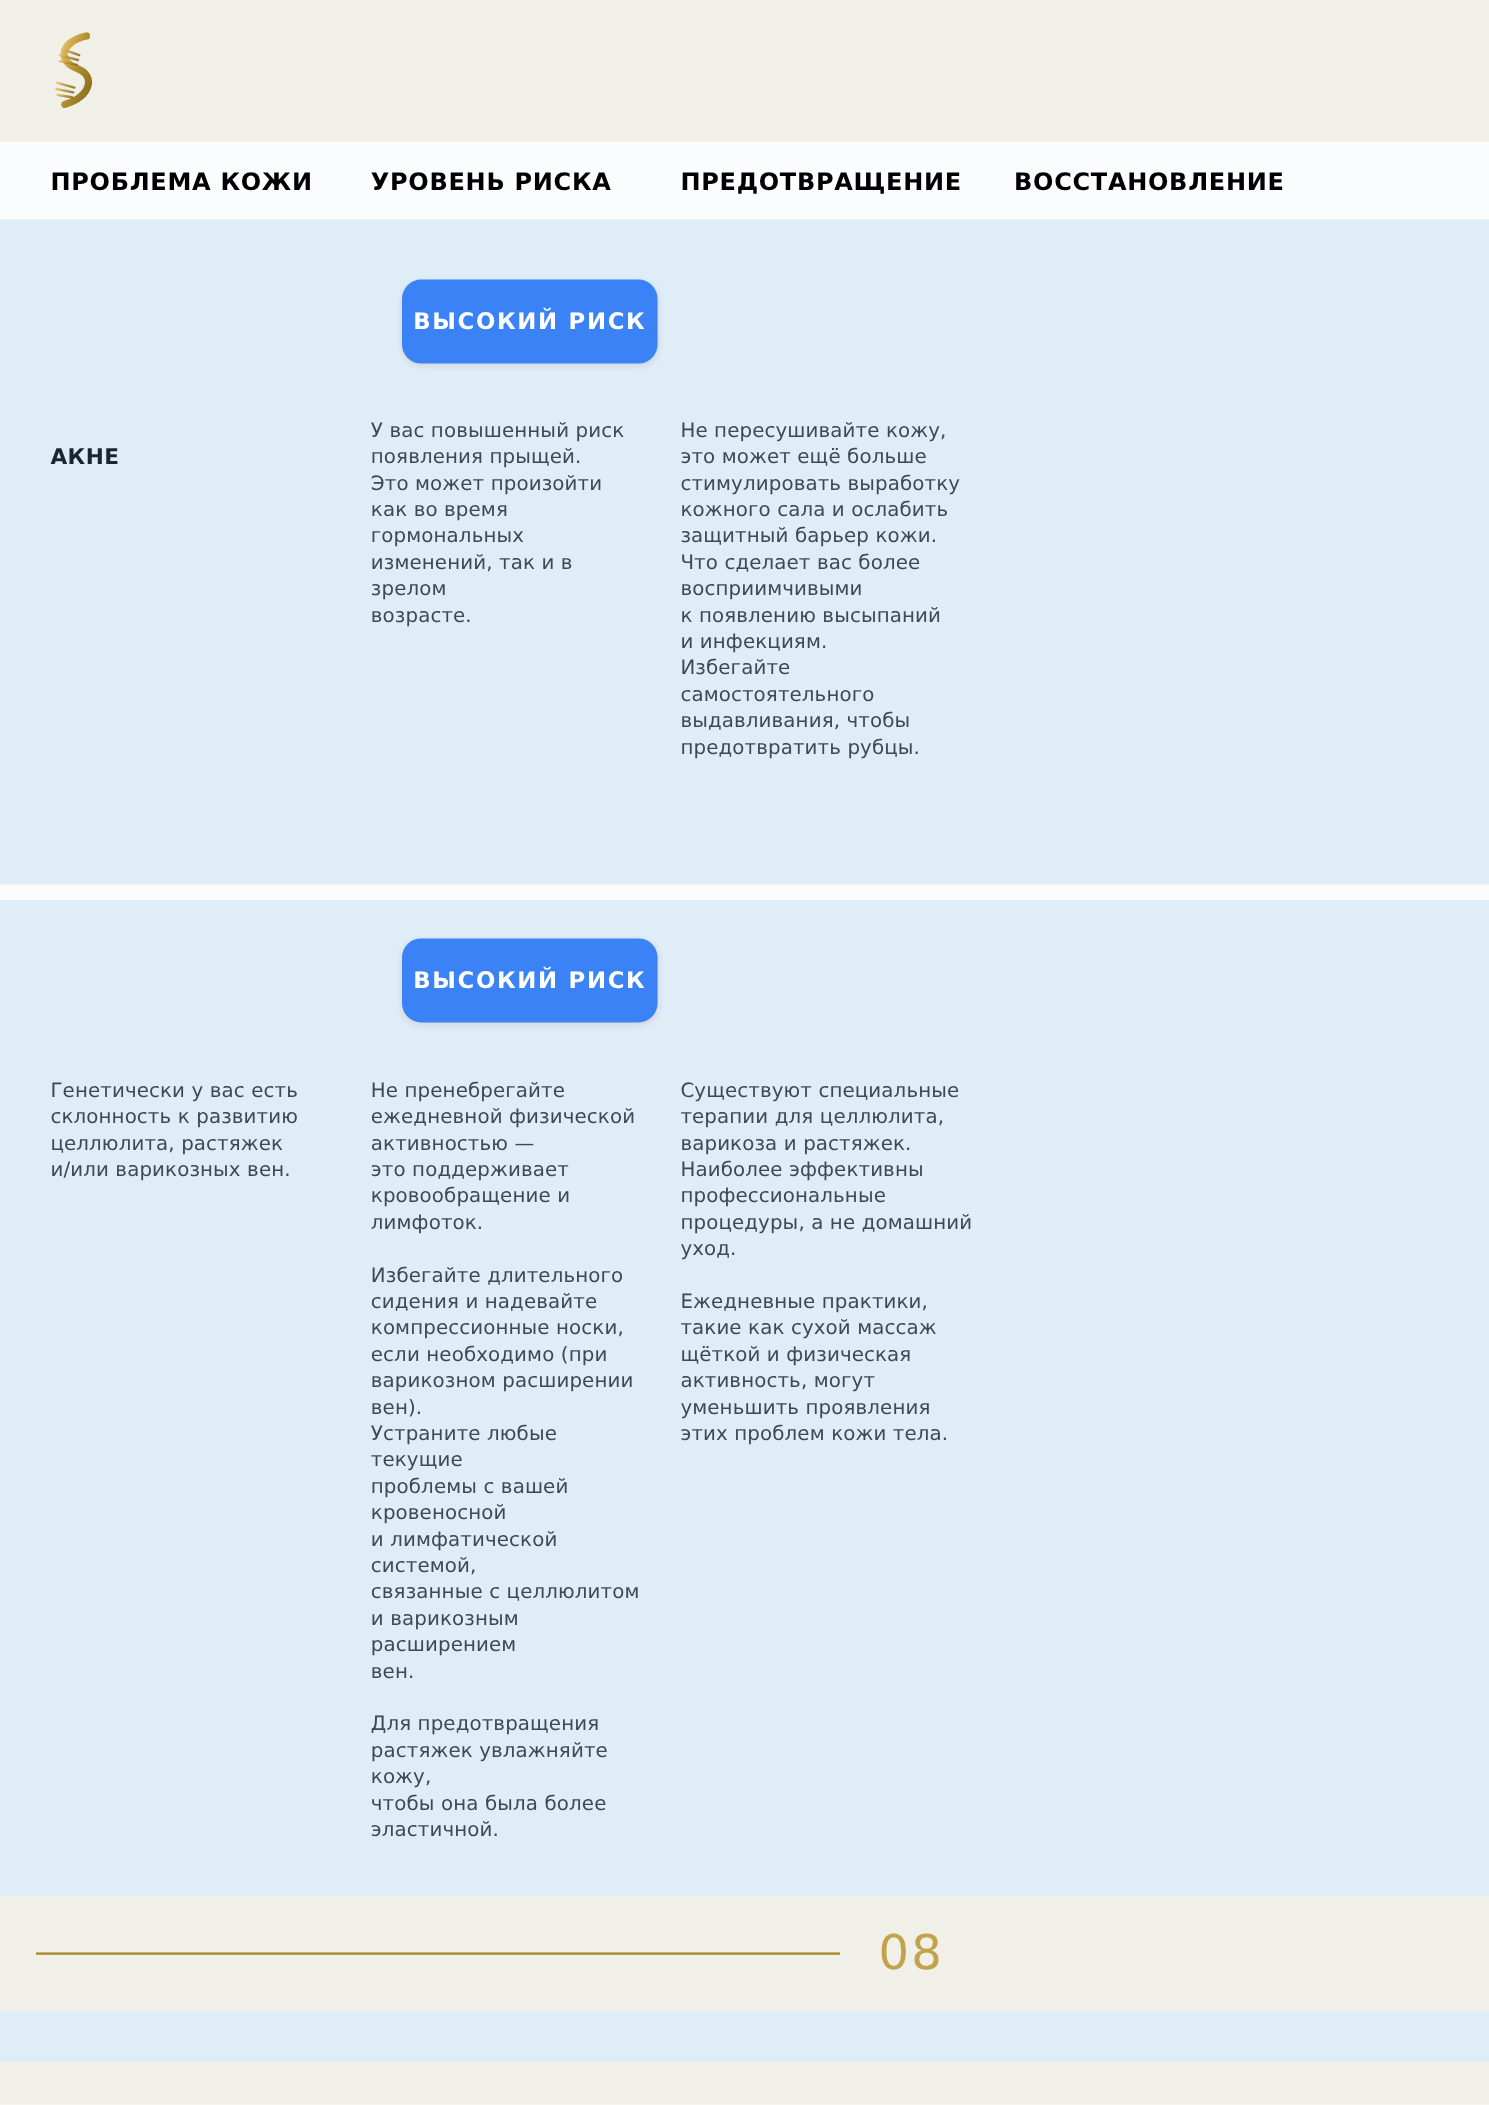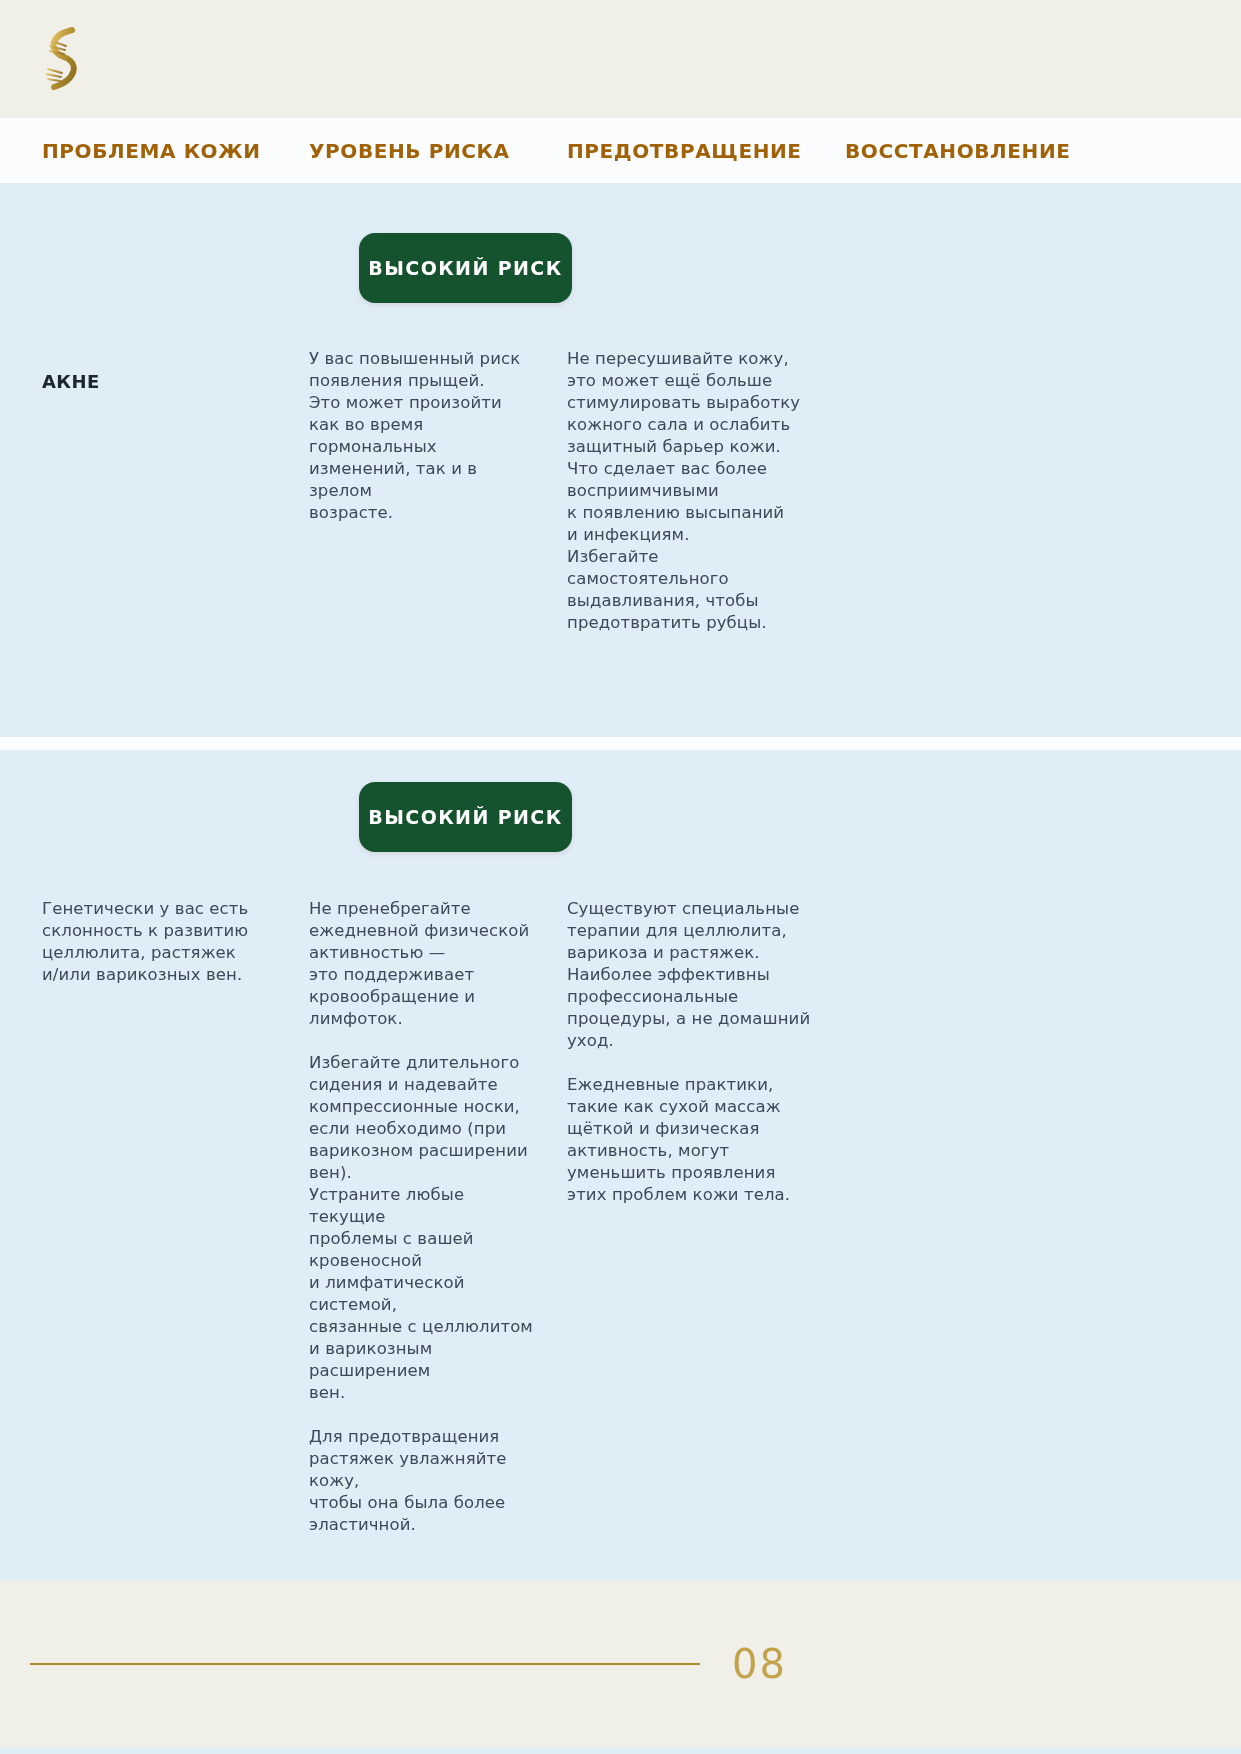--- a/index.html
+++ b/index.html
@@ -18,40 +18,39 @@
   .top-band { height:118px; background:#f0efe8; position:relative; flex:0 0 auto; }
   .logo-wrap { position:absolute; left:42px; top:26px; width:38px; height:64px; }
 
   
   .cols-header {
     height:65px; background:#fafcfe; flex:0 0 auto;
     display:grid; grid-template-columns:267px 258px 278px 1fr;
     padding-left:42px; align-items:center;
   }
   .col-h {
-    font-size:20px; font-weight:700; color:#a16207;
+    font-size:20px; font-weight:700; color:#000000;
     letter-spacing:0.6px; white-space:nowrap;
   }
 
   
   .section { background:#dfedf6; flex:0 0 auto; }
   .sec1 { height:554px; }
   .sec-gap { height:13px; background:#fafcfe; flex:0 0 auto; }
   .sec2 { height:830px; }
 
   .badge-row { padding-left:335px; }
   .sec1 .badge-row { padding-top:50px; }
   .sec2 .badge-row { padding-top:32px; }
   .risk-badge {
     width:213px; height:70px; border-radius:16px;
-    background:#14532d; color:#ffffff;
+    background:#3b82f6; color:#ffffff;
     display:flex; align-items:center; justify-content:center;
     font-size:19px; font-weight:700; letter-spacing:1.4px;
     box-shadow:0 2px 5px rgba(120,40,40,0.12);
-    margin-left:24px;
   }
 
   .content-row {
     display:grid; grid-template-columns:267px 258px 278px 1fr;
     padding-left:42px; padding-right:110px; margin-top:45px;
   }
   .sec2 .content-row { margin-top:46px; }
 
   .problem-title {
     font-size:18px; font-weight:700; color:#1c2631;
@@ -62,21 +61,21 @@
   .cell { padding-right:22px; }
   .cell p {
     margin:0 0 22px 0;
     font-size:16.5px; line-height:22px; color:#3c4957;
     letter-spacing:0.1px; white-space:pre-line;
   }
   .cell p:last-child { margin-bottom:0; }
 
   
   .footer-band {
-    height:168px; background:#f0efe8; flex:0 0 auto;
+    height:96px; background:#f0efe8; flex:0 0 auto;
     display:flex; align-items:center;
   }
   .footer-rule { height:2px; width:670px; margin-left:30px; background:#aa8c2e; }
   .page-number {
     margin-left:32px; font-size:40px; color:#c2a24a;
     letter-spacing:2px; line-height:1;
   }
   .bottom-band { height:42px; background:#dfedf6; flex:0 0 auto; }
 </style>
 </head>

